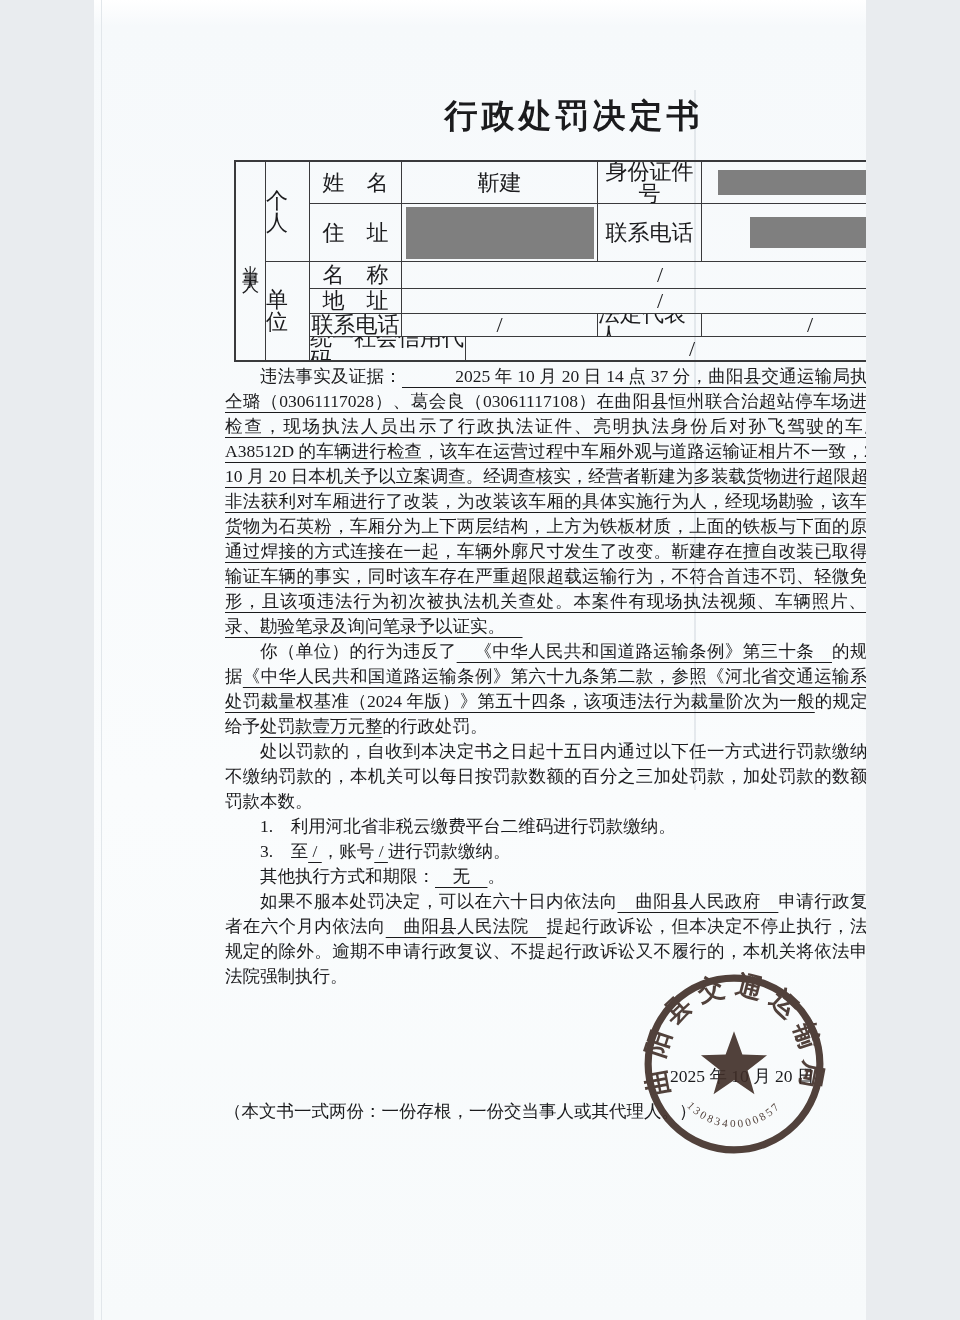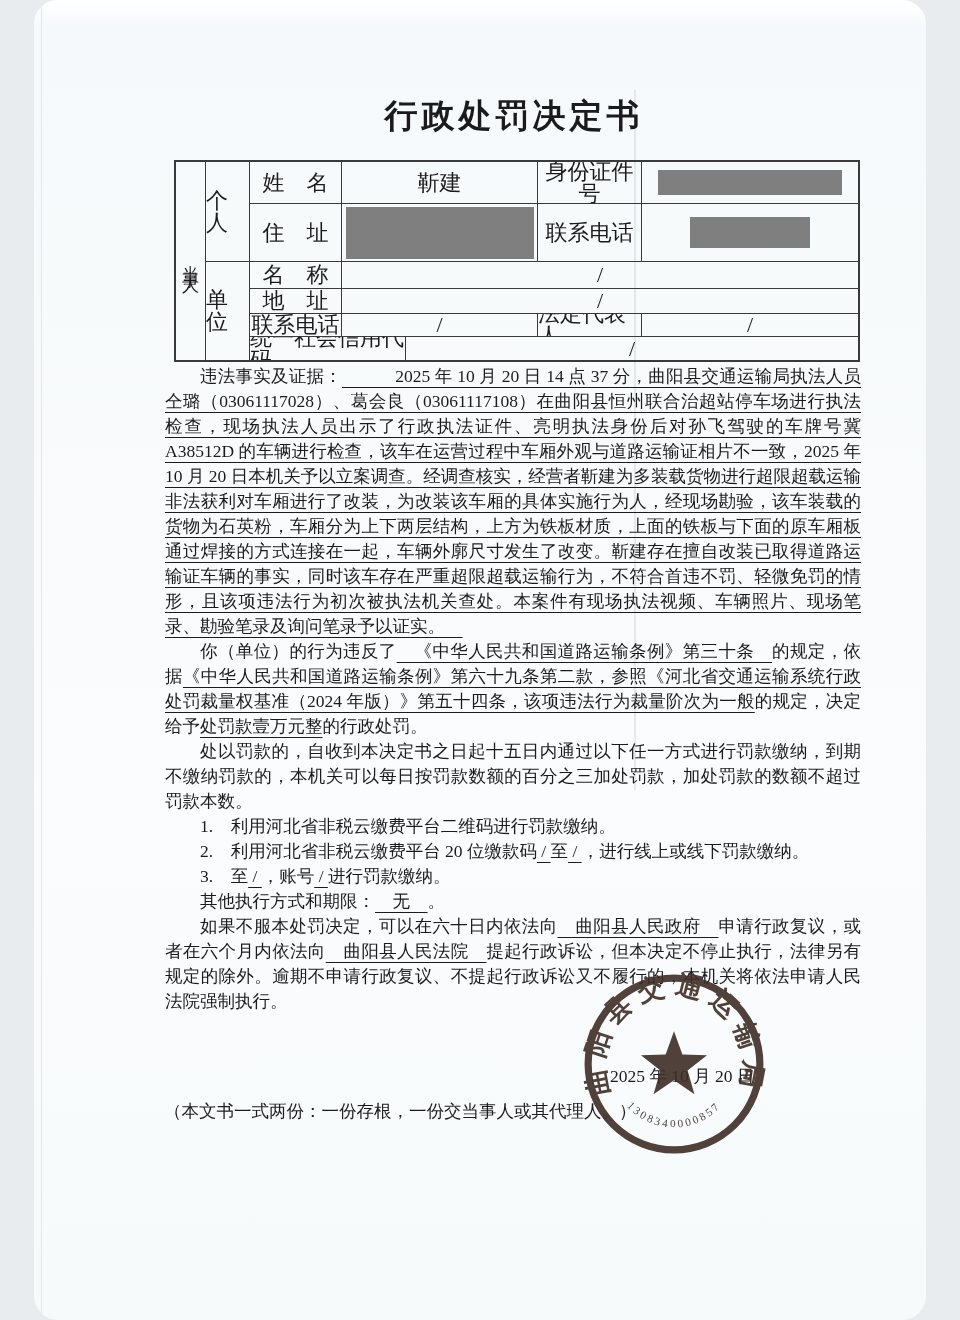--- a/index.html
+++ b/index.html
@@ -4,27 +4,26 @@
 <style>
   :root{
     --ink:#1b1b1d;
     --border:#3a3a3c;
     --redaction:#7f7f7f;
     --stamp:#3f2d27;
   }
   html,body{margin:0;padding:0;background:#e9ecef;}
   .doc-page{
     position:relative;
-    width:892px;height:1320px;
+    width:772px;height:1320px;
     margin:0 auto;
     background:linear-gradient(180deg,#ffffff 0%,#f6f9fb 2%,#fafcfd 60%,#f7fafb 100%);
     overflow:hidden;
     font-family:"Liberation Serif","DejaVu Serif",serif;
     color:var(--ink);
-    border-radius:24px;
   }
   .scan-edge-left{position:absolute;left:7px;top:0;width:1px;height:1320px;background:#e2e7eb;}
   .scan-edge-right{position:absolute;left:929px;top:28px;width:2px;height:1292px;background:#d9dee3;}
   .scan-crease{position:absolute;left:600px;top:90px;width:2px;height:700px;background:rgba(190,198,206,0.35);}
 
   .doc-title{
     position:absolute;left:0;top:94px;width:960px;
     text-align:center;font-size:33px;font-weight:bold;
     letter-spacing:4px;
   }
@@ -129,21 +128,20 @@
 
     <div class="cell no-bb" style="grid-area:6/3/7/5;">统一社会信用代码</div>
     <div class="cell no-br no-bb" style="grid-area:6/5/7/8;">/</div>
   </div>
 
   <div class="body-text">
     <p><span>违法事实及证据：</span><span class="u">　　　2025 年 10 月 20 日 14 点 37 分，曲阳县交通运输局执法人员仝璐（03061117028）、葛会良（03061117108）在曲阳县恒州联合治超站停车场进行执法检查，现场执法人员出示了行政执法证件、亮明执法身份后对孙飞驾驶的车牌号冀 A38512D 的车辆进行检查，该车在运营过程中车厢外观与道路运输证相片不一致，2025 年 10 月 20 日本机关予以立案调查。经调查核实，经营者靳建为多装载货物进行超限超载运输非法获利对车厢进行了改装，为改装该车厢的具体实施行为人，经现场勘验，该车装载的货物为石英粉，车厢分为上下两层结构，上方为铁板材质，上面的铁板与下面的原车厢板通过焊接的方式连接在一起，车辆外廓尺寸发生了改变。靳建存在擅自改装已取得道路运输证车辆的事实，同时该车存在严重超限超载运输行为，不符合首违不罚、轻微免罚的情形，且该项违法行为初次被执法机关查处。本案件有现场执法视频、车辆照片、现场笔录、勘验笔录及询问笔录予以证实。　</span></p>
     <p><span>你（单位）的行为违反了</span><span class="u">　《中华人民共和国道路运输条例》第三十条　</span><span>的规定，依据</span><span class="u">《中华人民共和国道路运输条例》第六十九条第二款，参照《河北省交通运输系统行政处罚裁量权基准（2024 年版）》第五十四条，该项违法行为裁量阶次为一般</span><span>的规定，决定给予</span><span class="u">处罚款壹万元整</span><span>的行政处罚。</span></p>
     <p><span>处以罚款的，自收到本决定书之日起十五日内通过以下任一方式进行罚款缴纳，到期不缴纳罚款的，本机关可以每日按罚款数额的百分之三加处罚款，加处罚款的数额不超过罚款本数。</span></p>
     <p><span>1.　利用河北省非税云缴费平台二维码进行罚款缴纳。</span></p>
-    <p><span>2.　利用河北省非税云缴费平台 20 位缴款码</span><span class="u"> / </span><span>至</span><span class="u"> / </span><span>，进行线上或线下罚款缴纳。</span></p>
     <p><span>3.　至</span><span class="u"> / </span><span>，账号</span><span class="u"> / </span><span>进行罚款缴纳。</span></p>
     <p><span>其他执行方式和期限：</span><span class="u">　无　</span><span>。</span></p>
     <p><span>如果不服本处罚决定，可以在六十日内依法向</span><span class="u">　曲阳县人民政府　</span><span>申请行政复议，或者在六个月内依法向</span><span class="u">　曲阳县人民法院　</span><span>提起行政诉讼，但本决定不停止执行，法律另有规定的除外。逾期不申请行政复议、不提起行政诉讼又不履行的，本机关将依法申请人民法院强制执行。</span></p>
   </div>
 
   <div class="date-line">2025 年 10 月 20 日</div>
 
   <div class="stamp-wrap">
     <svg viewBox="0 0 180 180" width="184" height="184">
       <defs>

